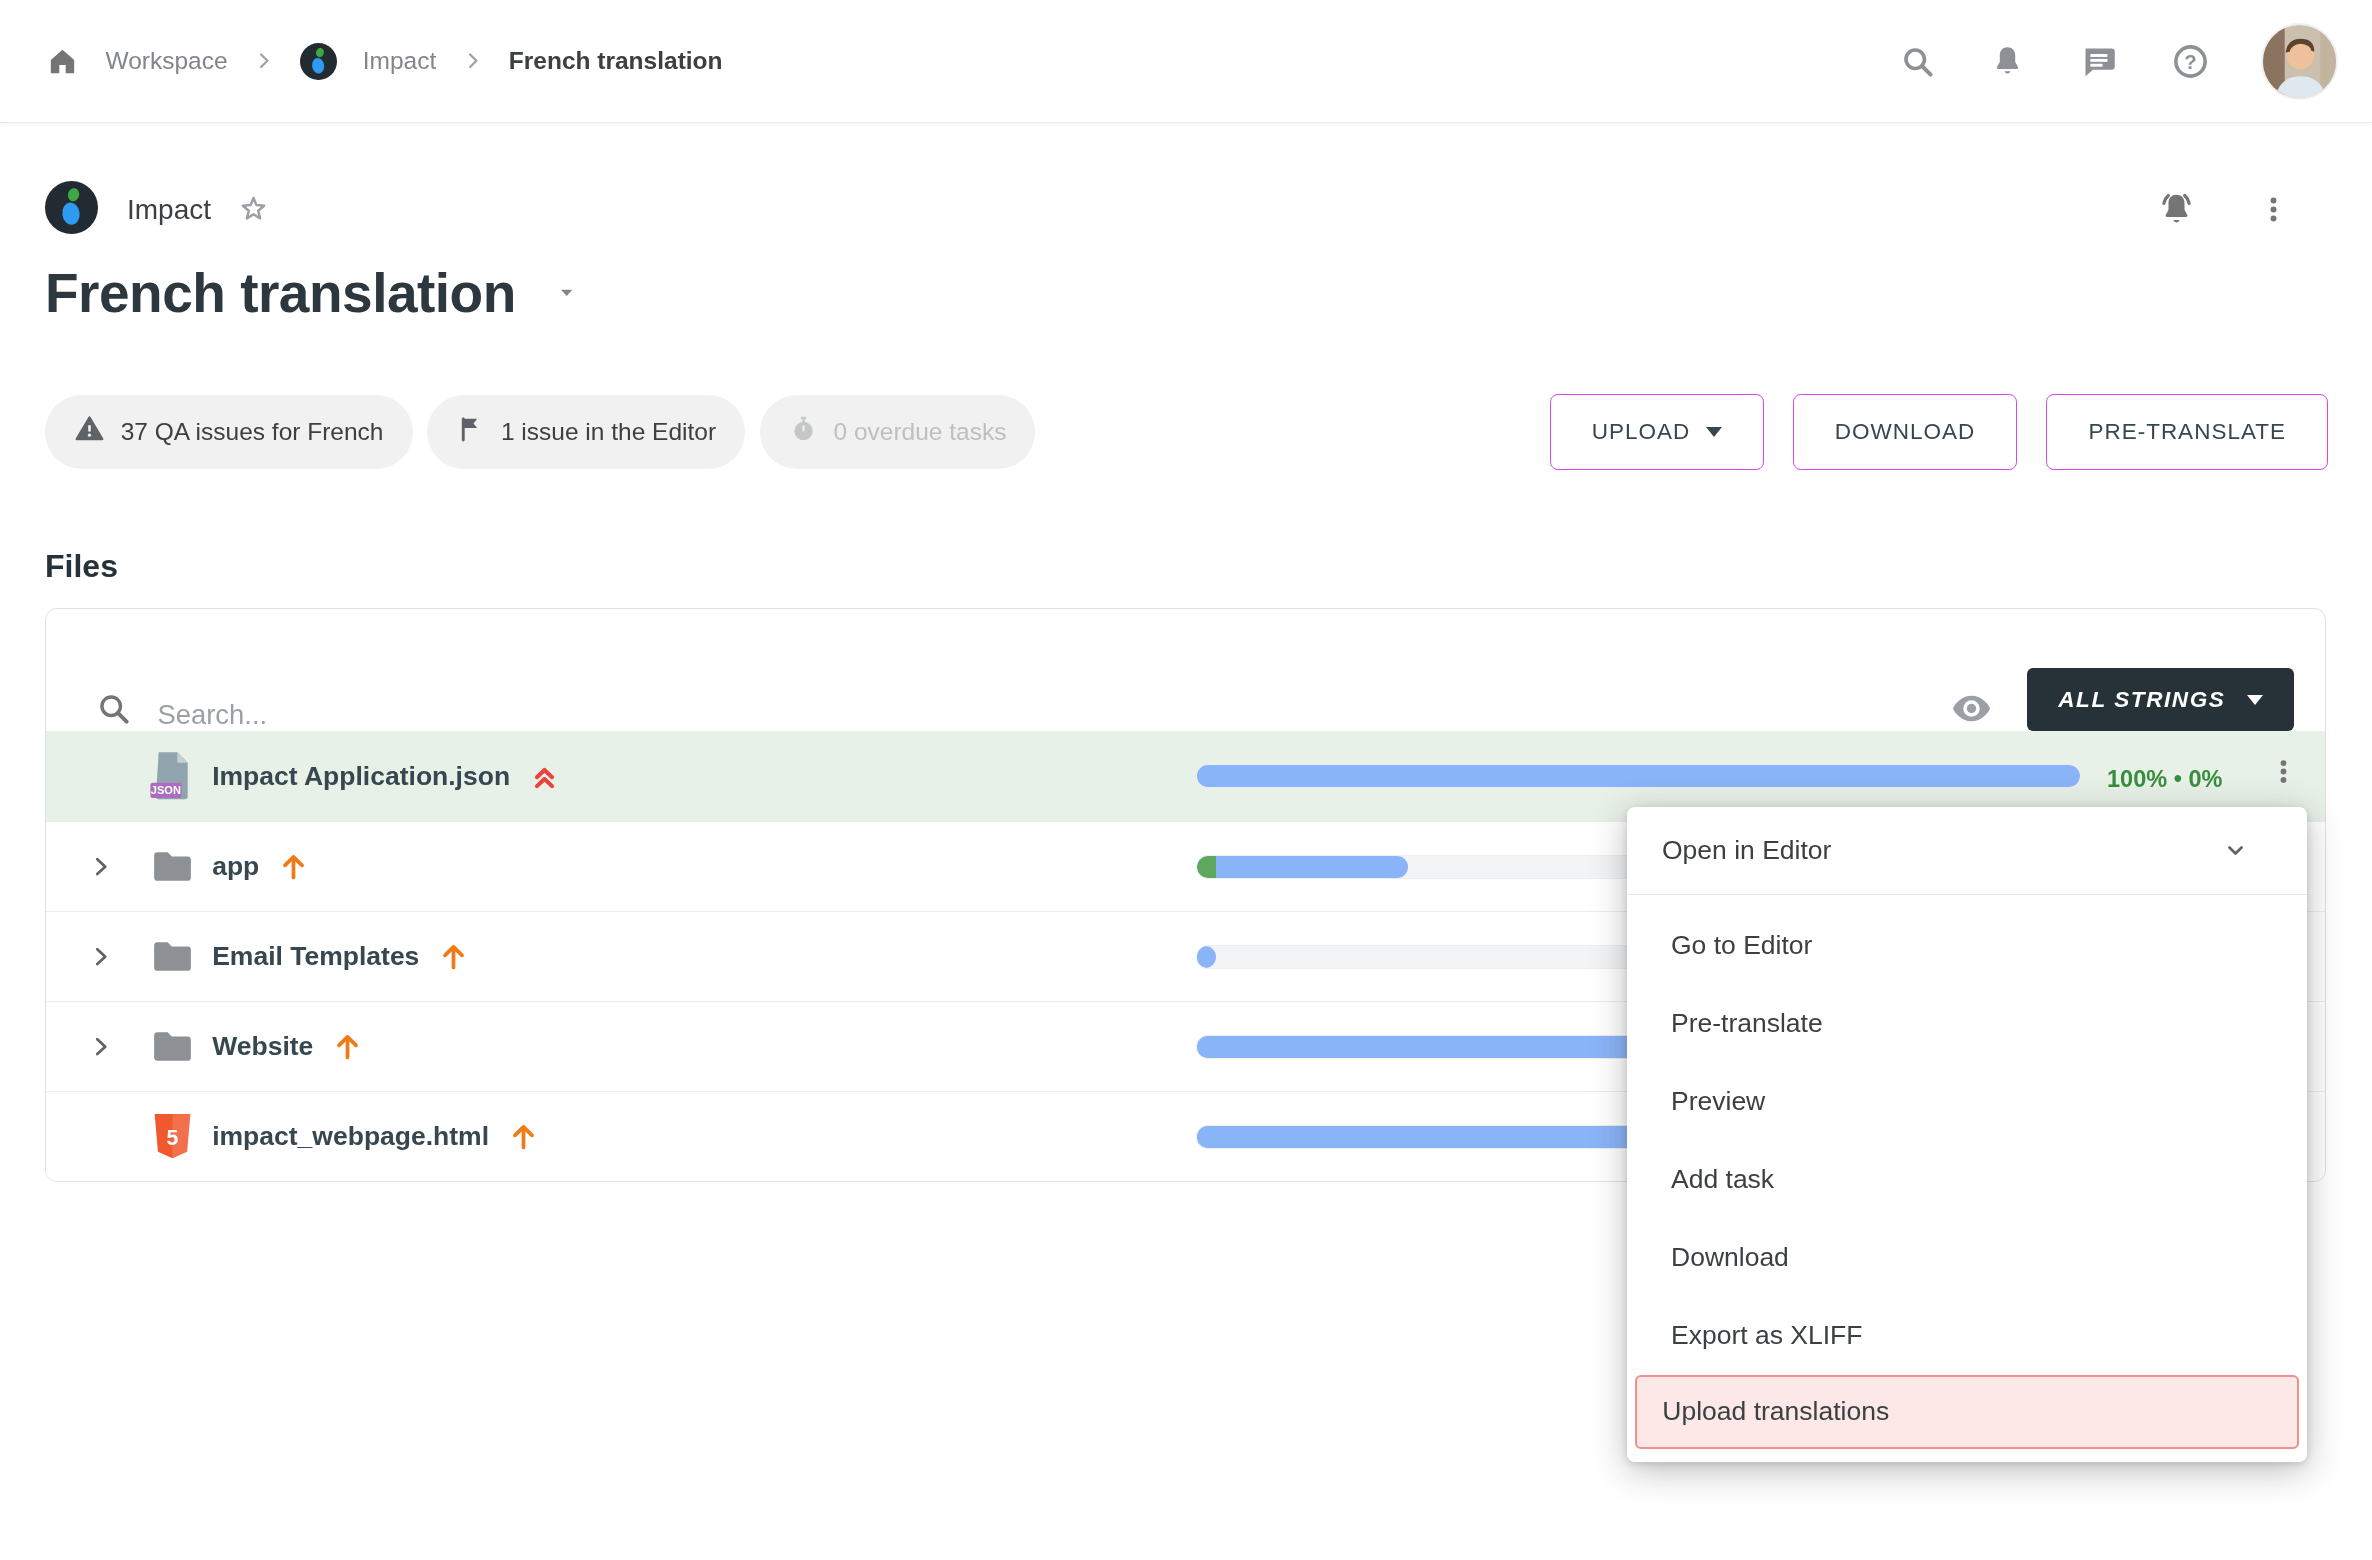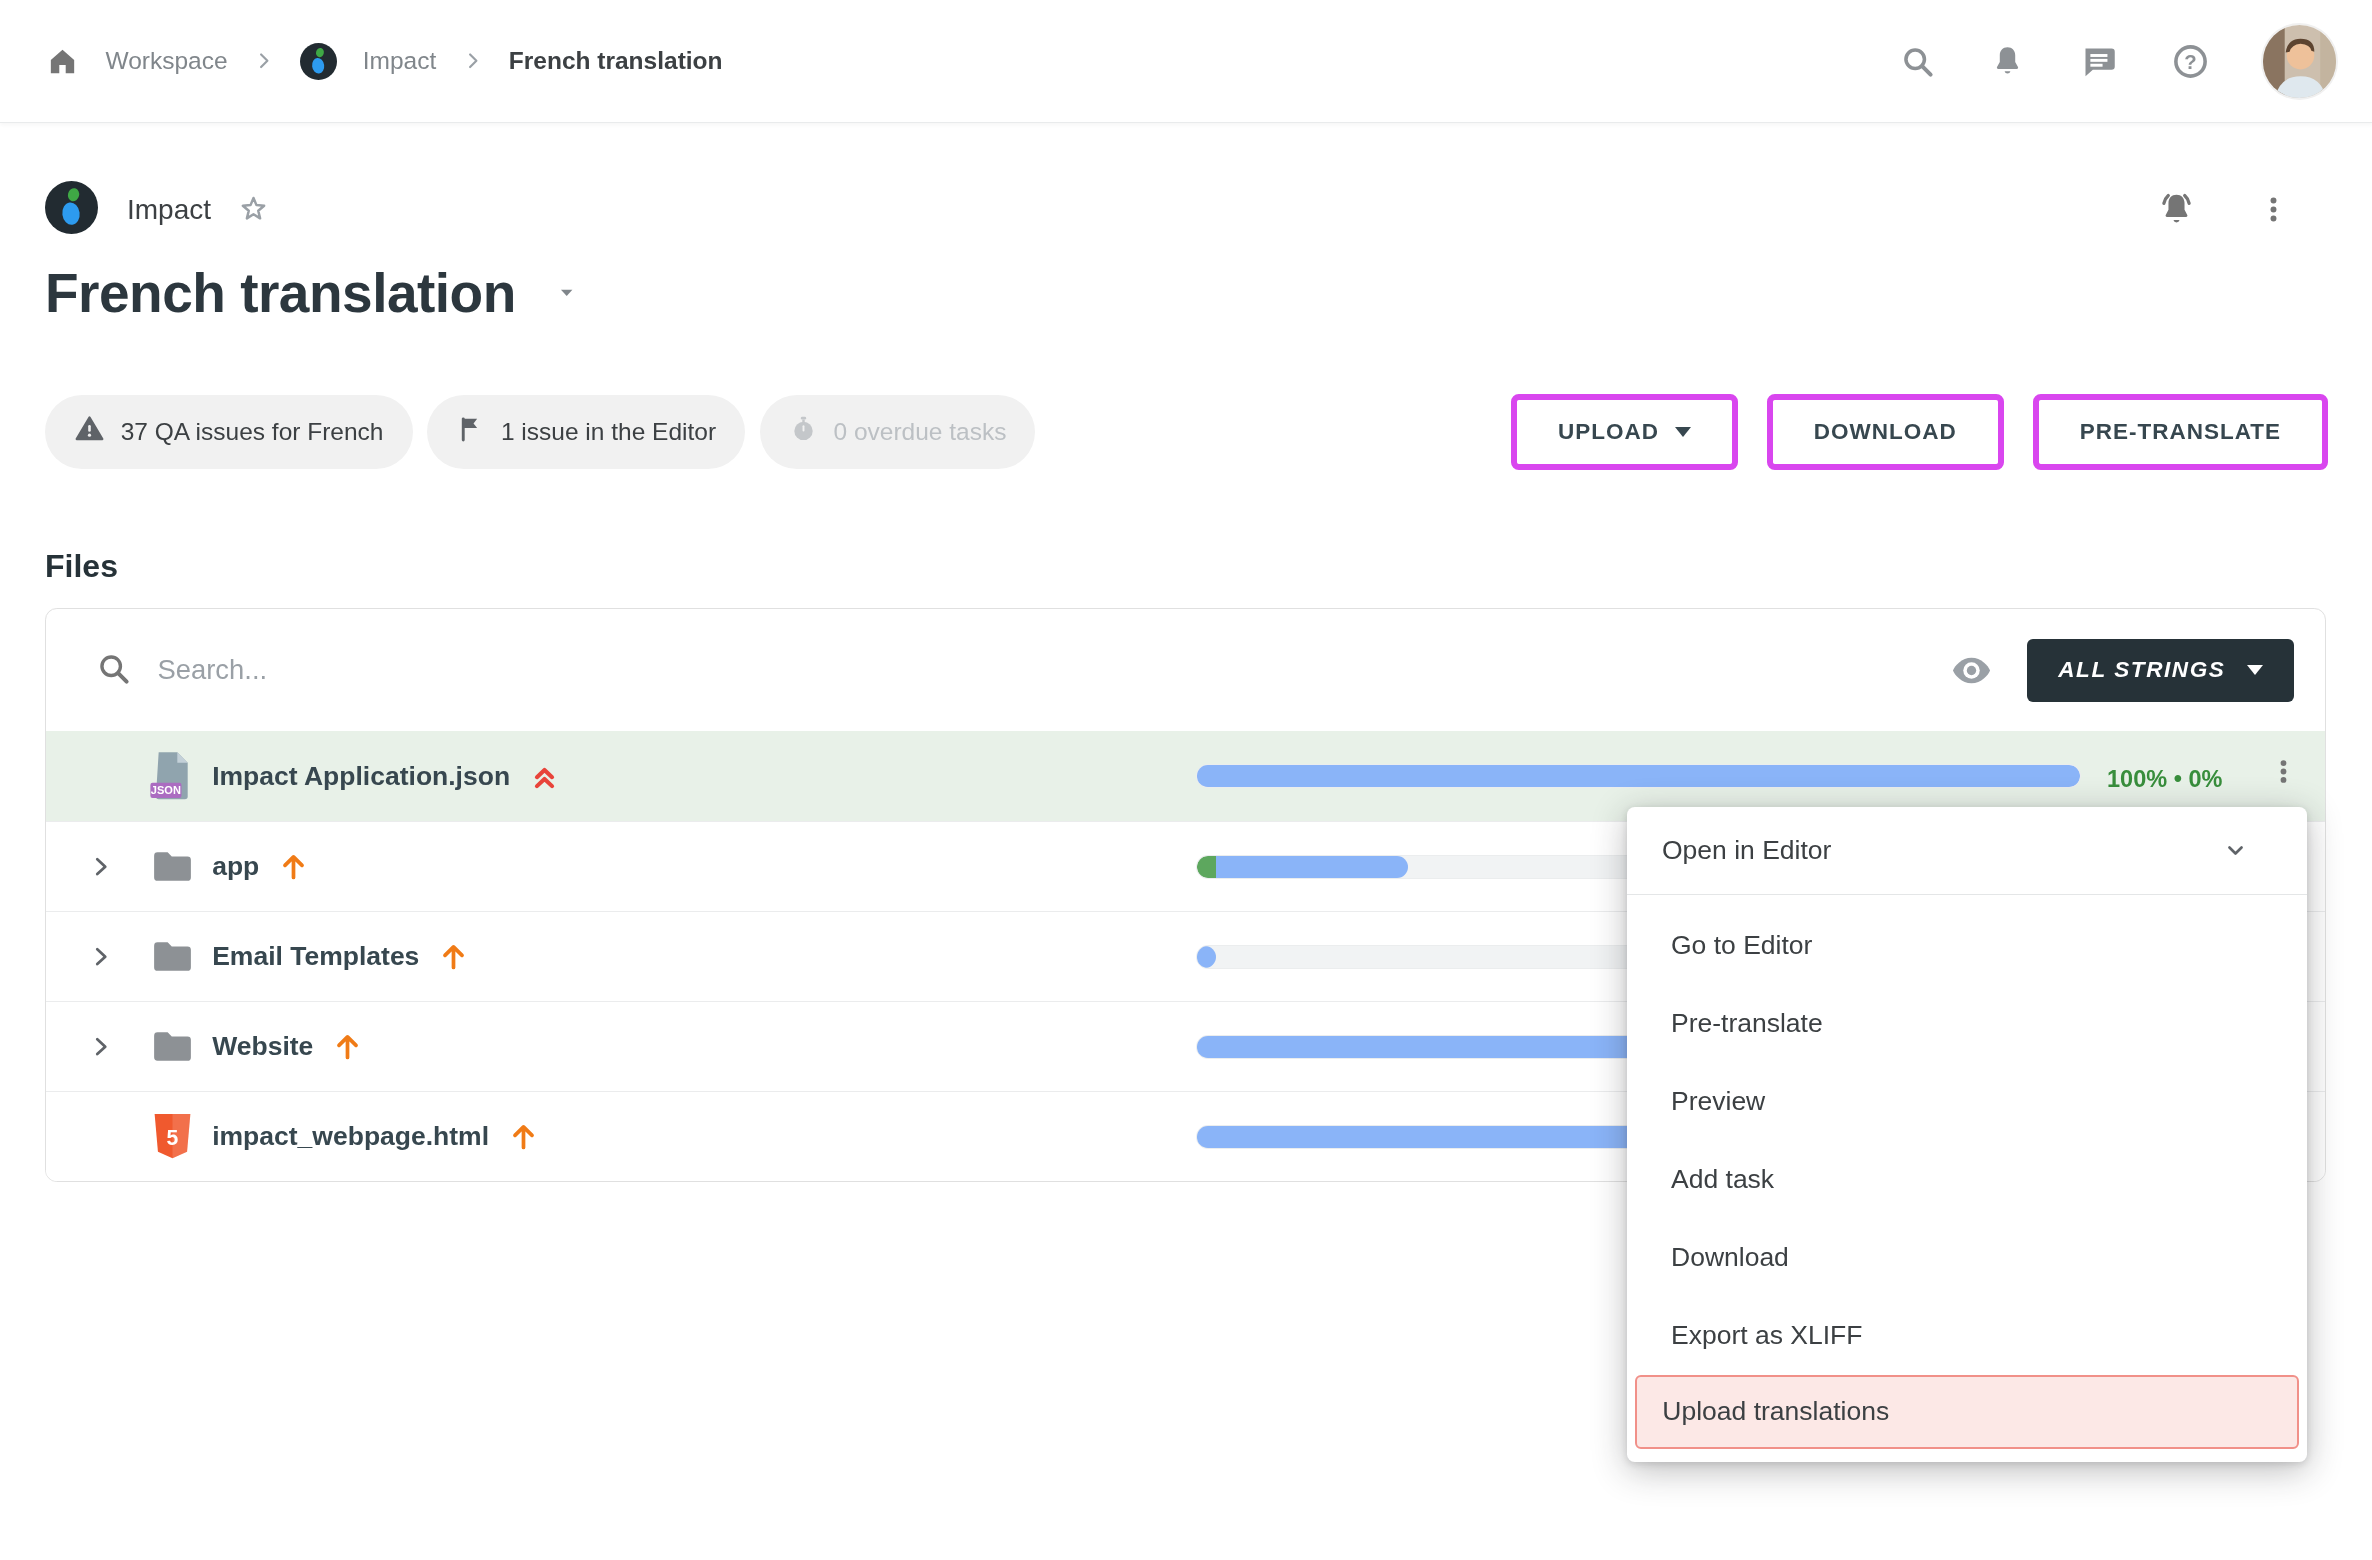--- a/index.html
+++ b/index.html
@@ -27,27 +27,27 @@
   .page-title { font-size:55px; font-weight:700; color:#2c373e; letter-spacing:-0.5px; }
 
   
   .meta-row { margin:69px 45px 0; display:flex; align-items:center; }
   .chips { display:flex; align-items:center; gap:14.7px; }
   .chip { height:74px; display:flex; align-items:center; gap:15.7px; padding:0 29px;
     background:#f1f1f1; border-radius:39px; font-size:24.5px; color:#3c4043; cursor:pointer; }
   .chip.muted { color:#bcc0c4; }
   .btns { margin-left:auto; display:flex; align-items:center; gap:29px; }
   .btn { height:76px; display:flex; align-items:center; gap:15.7px; padding:0 41px;
-    background:#fff; border:6px solid #d946ef; border-radius:7.8px;
-    font-size:22.5px; font-weight:700; letter-spacing:1px; color:#37474f; cursor:pointer; }
+    background:#fff; border:1px solid #d946ef; border-radius:7.8px;
+    font-size:22.5px; font-weight:400; letter-spacing:1px; color:#37474f; cursor:pointer; }
 
   
   .files-heading { margin:78px 45px 0; font-size:32px; font-weight:700; color:#263238; }
   .card { margin:23.5px 45px 0; width:2281px; border:1px solid #e0e0e0; border-radius:11.8px; background:#fff; overflow:hidden; }
-  .search-row { height:122px; display:flex; align-items:center; padding:0 31px 0 49px; }
+  .search-row { height:122px; display:flex; align-items:flex-end; padding:0 31px 0 49px; }
   .search-input { margin-left:25.5px; flex:1; border:none; outline:none; font-size:27.4px; color:#3c4043;
     font-family:"Liberation Sans", sans-serif; background:transparent; }
   .search-input::placeholder { color:#9aa0a6; }
   .filter-btn { margin-left:33px; height:63px; display:flex; align-items:center; gap:21.6px; padding:0 31px;
     background:#263238; color:#fff; border:none; border-radius:5.9px; font-size:22.5px; font-weight:700;
     letter-spacing:1.6px; cursor:pointer; font-family:"Liberation Sans", sans-serif;font-style:italic; }
   .caret-down-white { width:0; height:0; border-left:8.8px solid transparent; border-right:8.8px solid transparent; border-top:10.8px solid #fff; }
 
   .file-row { height:90px; position:relative; display:flex; align-items:center; background:#fff; }
   .file-row + .file-row { border-top:1px solid #ebeced; }

